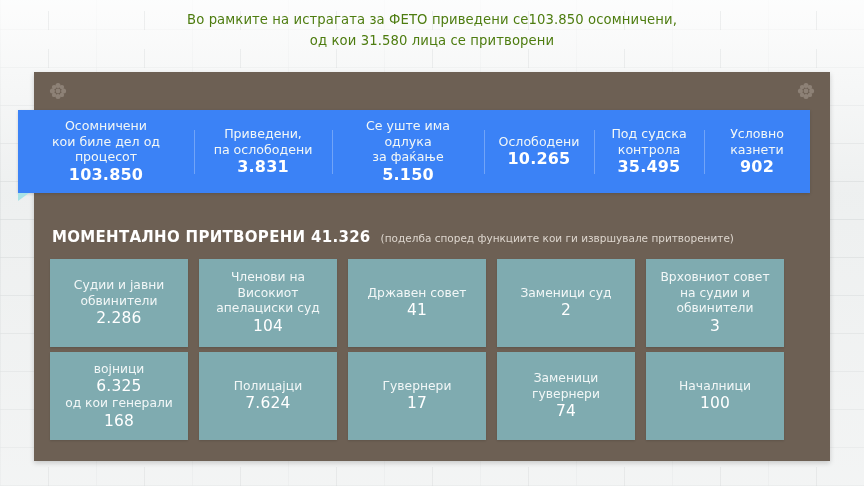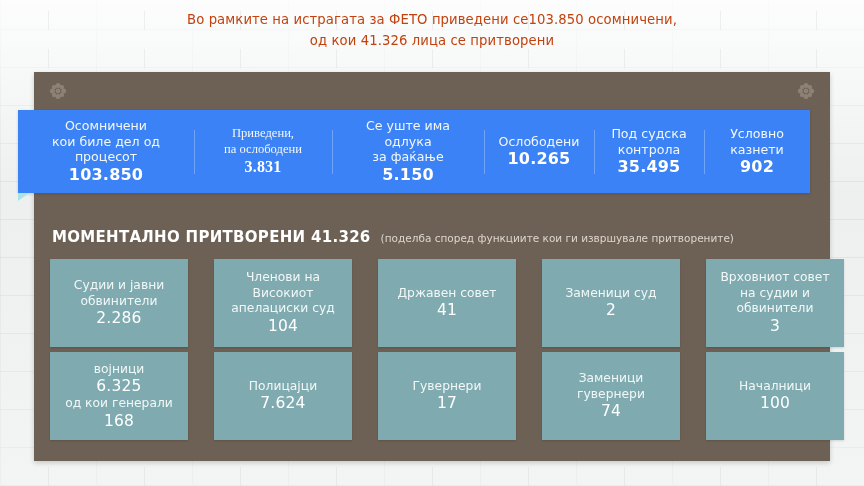--- a/index.html
+++ b/index.html
@@ -46,21 +46,21 @@
     opacity: .9;
   }
 
   
   #title {
     position: absolute;
     left: 0;
     top: 9px;
     width: 864px;
     text-align: center;
-    color: #c2410c;
+    color: #4d7c0f;
     font-size: 13.2px;
     line-height: 21px;
     letter-spacing: .1px;
   }
 
   
   #panel {
     position: absolute;
     left: 34px;
     top: 72px;
@@ -150,21 +150,21 @@
   #section-sub {
     font-size: 10.5px;
     color: #ded7cf;
   }
 
   
   .row {
     position: absolute;
     left: 50px;
     display: flex;
-    gap: 26px;
+    gap: 11px;
   }
   #row1 { top: 259px; }
   #row2 { top: 352px; }
 
   .card {
     width: 138px;
     height: 88px;
     background: #7fabb0;
     color: #ffffff;
     display: flex;
@@ -189,21 +189,21 @@
     letter-spacing: .2px;
   }
 </style>
 </head>
 <body>
 
 <div id="wall"></div>
 
 <div id="title">
   <div>Во рамките на истрагата за ФЕТО приведени се103.850 осомничени,</div>
-  <div>од кои 41.326 лица се притворени</div>
+  <div>од кои 31.580 лица се притворени</div>
 </div>
 
 <div id="panel">
   <span class="ornament left">
     <svg viewBox="0 0 20 20" width="20" height="20" aria-hidden="true">
       <g fill="#d8cfc6">
         <circle cx="10" cy="10" r="2.4"></circle>
         <circle cx="10" cy="4.4" r="2.5"></circle>
         <circle cx="10" cy="15.6" r="2.5"></circle>
         <circle cx="4.4" cy="10" r="2.5"></circle>
@@ -232,21 +232,21 @@
   </span>
 </div>
 
 <div id="banner">
     <div class="bseg" style="width: 176px;">
       <div class="lbl">Осомничени</div>
       <div class="lbl">кои биле дел од</div>
       <div class="lbl">процесот</div>
       <div class="num">103.850</div>
     </div>
-    <div class="bseg" style="width: 138px; font-family: Liberation Serif, serif;">
+    <div class="bseg" style="width: 138px;">
       <div class="lbl">Приведени,</div>
       <div class="lbl">па ослободени</div>
       <div class="num">3.831</div>
     </div>
     <div class="bseg" style="width: 152px;">
       <div class="lbl">Се уште има одлука</div>
       <div class="lbl">за фаќање</div>
       <div class="num">5.150</div>
     </div>
     <div class="bseg" style="width: 110px;">

